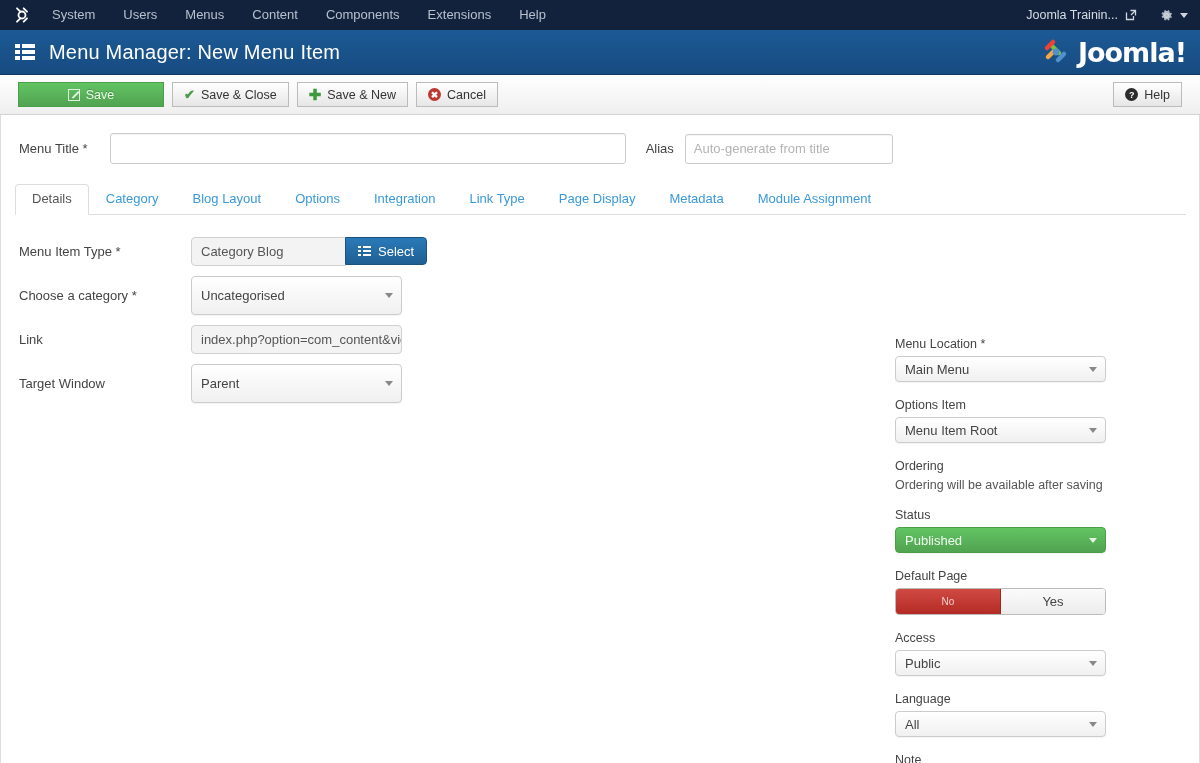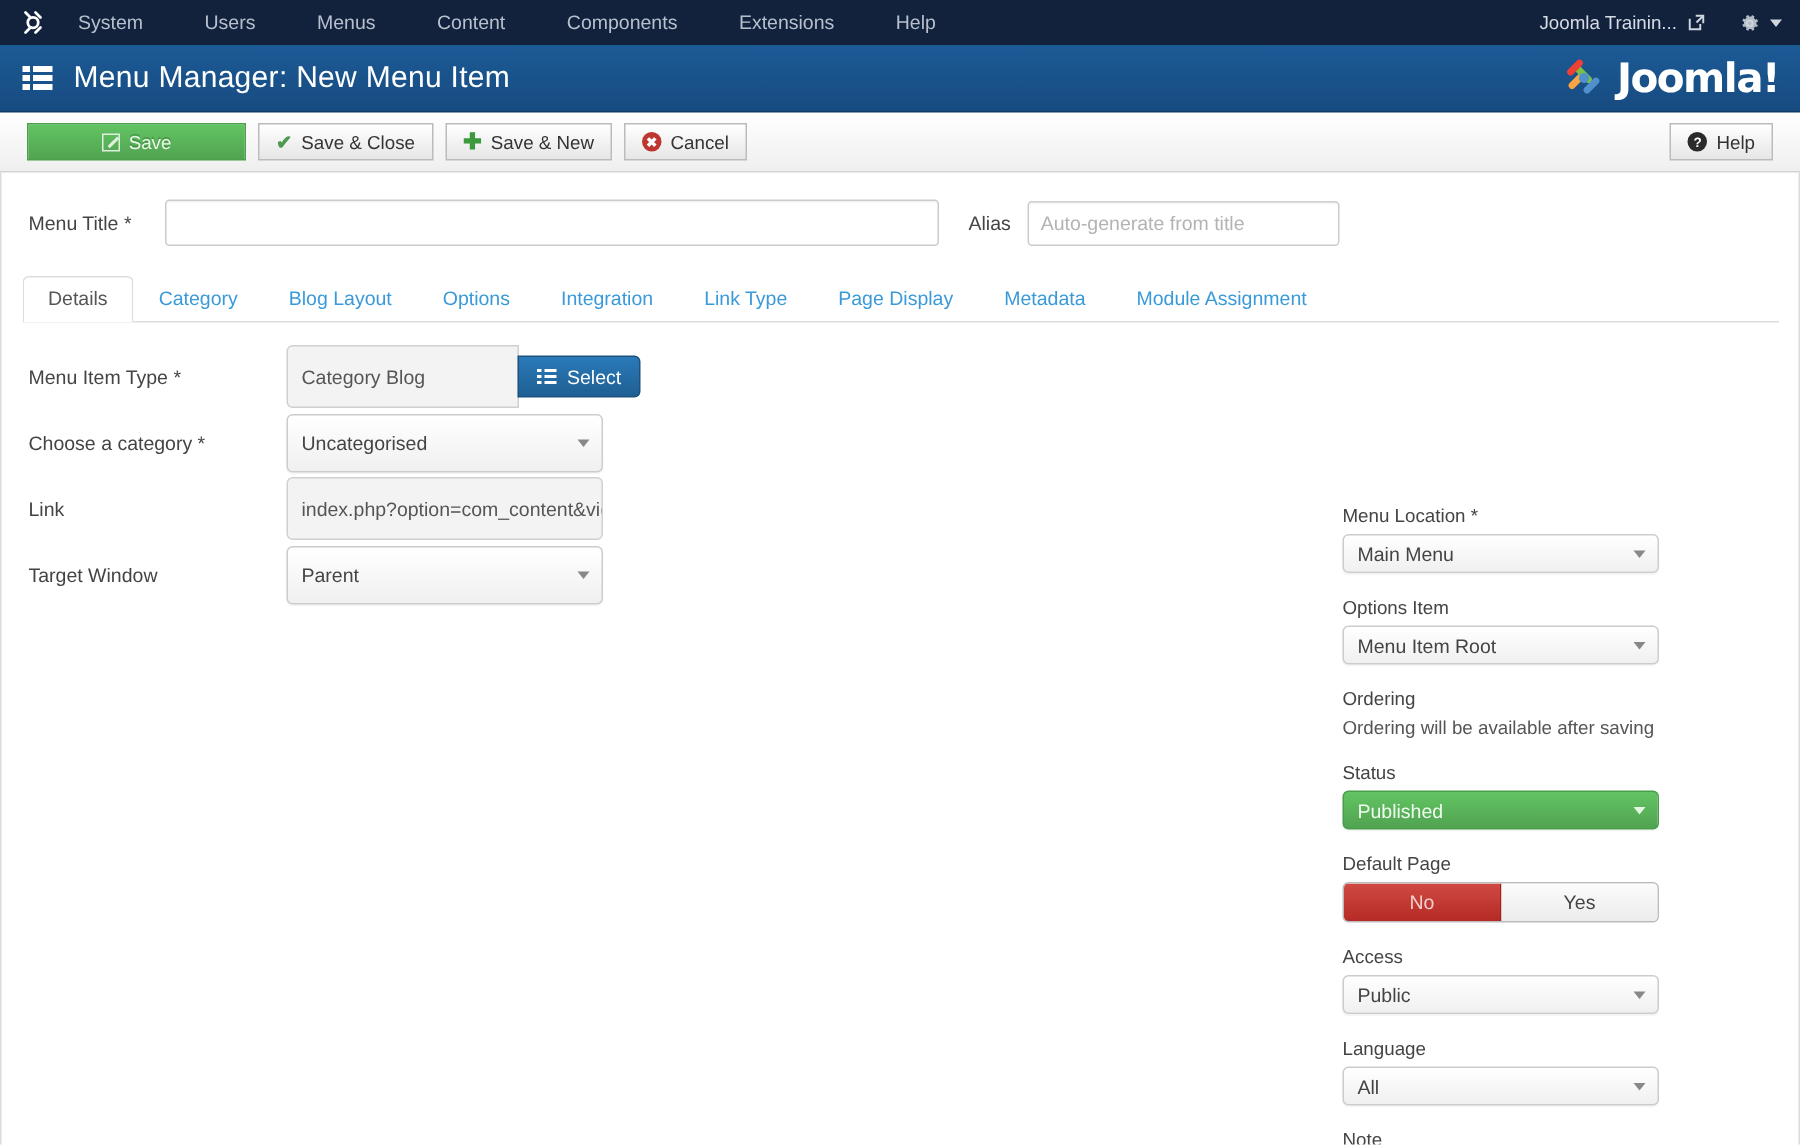--- a/index.html
+++ b/index.html
@@ -14,21 +14,21 @@
   }
   .page { position:relative; width:1200px; height:763px; background:#fff; }
 
   
   .topbar {
     height:30px; background:#12223d; display:flex; align-items:center;
     padding:0 12px; color:#9aa7b8;
   }
   .joomla-mark { width:20px; height:20px; margin-right:14px; flex:none; position:relative; }
   .joomla-mark svg { display:block; }
-  .topnav { display:flex; align-items:center; gap:13px; }
+  .topnav { display:flex; align-items:center; gap:0; }
   .topnav a {
     color:#b7c0cc; text-decoration:none; font-size:13px;
     padding:0 14px; line-height:30px; white-space:nowrap;
   }
   .topnav a:first-child { padding-left:6px; }
   .topright { margin-left:auto; display:flex; align-items:flex-start; color:#d6dce4; font-size:12.5px; }
   .topright .user { display:flex; align-items:center; gap:7px; padding-right:16px;}
   .gear-wrap { display:flex; align-items:center; gap:6px; padding-left:6px; }
   .caret-d { width:0;height:0;border-left:4px solid transparent;border-right:4px solid transparent;border-top:5px solid #cfd6de; }
 
@@ -102,21 +102,21 @@
   .sel {
     height:39px; border:1px solid #cccccc; border-radius:4px;
     background:linear-gradient(to bottom,#ffffff,#f0f0f0);
     font-size:13px; color:#444; padding:0 22px 0 9px; position:relative;
     display:flex; align-items:center; cursor:pointer;
     box-shadow:0 1px 1px rgba(0,0,0,.05);
   }
   .sel .cv { position:absolute; right:8px; top:50%; margin-top:-2px;
     width:0;height:0;border-left:4px solid transparent;border-right:4px solid transparent;border-top:5px solid #888; }
   .ro {
-    height:42px; border:1px solid #d0d0d0; border-radius:4px 0 0 4px; background:#f3f3f3;
+    height:29px; border:1px solid #d0d0d0; border-radius:4px 0 0 4px; background:#f3f3f3;
     font-size:13px; color:#555; padding:0 9px; display:flex;align-items:center;
     overflow:hidden; white-space:nowrap;
   }
   .ro.solo { border-radius:4px; }
   .btn-select {
     height:28px; padding:0 12px; display:inline-flex;align-items:center;gap:7px;
     background:linear-gradient(to bottom,#2a7ab9,#1f5f93);
     border:1px solid #1c5280; border-radius:0 4px 4px 0; color:#fff; font-size:13px;
     cursor:pointer; margin-left:-1px;
   }
@@ -131,21 +131,21 @@
   .sel-side { width:211px; height:26px; }
   .sel-pub {
     width:211px; height:26px; border:1px solid #4a9e4a; color:#f0fbf0;
     background:linear-gradient(to bottom,#62c462,#51a351);
   }
   .sel-pub .cv { border-top-color:#e4f5e4; }
   .ord-note { font-size:12.5px; color:#555; margin-top:2px; }
   .btngrp { display:flex; width:211px; height:27px; border-radius:4px; overflow:hidden;
     border:1px solid #bbb; }
   .bg-no { flex:1; display:flex;align-items:center;justify-content:center;
-    background:linear-gradient(to bottom,#cf4a43,#b52a24); color:#f3cfcd; font-size:13px;
+    background:linear-gradient(to bottom,#cf4a43,#b52a24); color:#f3cfcd; font-size:10px;
     border-right:1px solid #9e2520; cursor:pointer; }
   .bg-yes { flex:1; display:flex;align-items:center;justify-content:center;
     background:linear-gradient(to bottom,#fbfbfb,#ececec); color:#444; font-size:13px; cursor:pointer; }
 </style>
 </head>
 <body>
 
 <div class="page">
 
   <div class="topbar">

